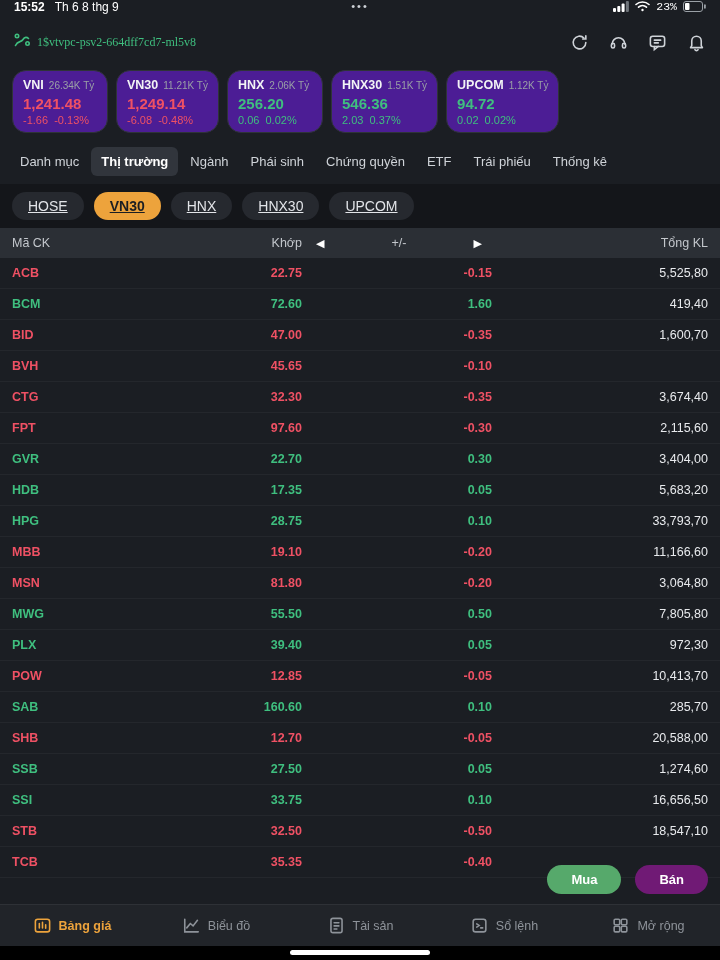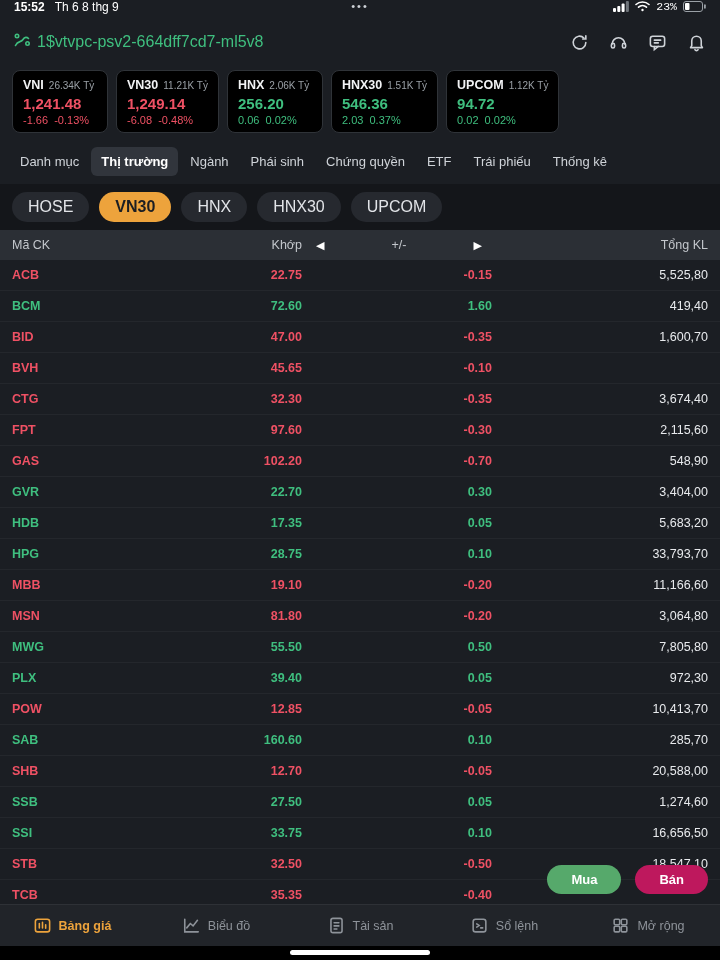--- a/index.html
+++ b/index.html
@@ -11,61 +11,61 @@
   .sb-left { display:flex; gap:10px; align-items:center; }
   .sb-time { font-weight:bold; }
   .sb-dots { position:absolute; left:50%; transform:translateX(-50%); color:#cfd3d8; letter-spacing:2px; font-size:11px; }
   .sb-right { display:flex; gap:6px; align-items:center; }
   .sb-right svg { display:block; }
   .sb-batt-text { font-size:11.5px;font-family:Liberation Mono, monospace; }
 
   
   .topbar { height:40px; display:flex; align-items:center; justify-content:space-between; padding:0 14px; }
   .tb-left { display:flex; align-items:center; gap:7px; }
-  .session-id { color:var(--up); font-size:16px; }
+  .session-id { color:var(--up); font-size:12px;font-family:Liberation Serif, serif; }
   .tb-icons { display:flex; gap:20px; align-items:center; }
   .tb-icons svg { display:block; cursor:pointer; }
 
   
   .index-cards { display:flex; gap:8px; padding:8px 12px 12px; }
-  .index-card { background:#000000; border:1px solid #2f3338; border-radius:8px; padding:7px 10px 6px; min-width:96px; }
+  .index-card { background:#4c1d95; border:1px solid #2f3338; border-radius:14px; padding:7px 10px 6px; min-width:96px; }
   .card-top { display:flex; align-items:baseline; gap:5px; white-space:nowrap; }
   .card-name { font-size:12.5px; font-weight:bold; color:#f2f3f5; }
   .card-turnover { font-size:10px; color:#9aa0a6; }
   .card-value { font-size:15px; font-weight:bold; margin:3px 0 2px; }
   .card-change { font-size:11px; white-space:pre; }
   .up { color:var(--up); }
   .down { color:var(--down); }
 
   
   .tabs { display:flex; align-items:center; gap:2px; padding:2px 10px 8px; font-size:13px; color:#cfd3d8; }
   .tab { padding:7px 10px; border-radius:6px; cursor:pointer; white-space:nowrap; }
   .tab.active { background:#31353c; color:#fff; font-weight:bold; }
 
   
   .filters { background:#14161a; padding:8px 12px; display:flex; gap:10px; }
-  .pill { background:#26292f; color:#e2e4e8; border-radius:15px; padding:6px 16px; font-size:16px; cursor:pointer; }
+  .pill { background:#26292f; color:#e2e4e8; border-radius:15px; padding:6px 16px; font-size:14px; cursor:pointer;text-decoration:underline; }
   .pill.active { background:var(--accent); color:#1b1e23; font-weight:bold; }
 
   
   .thead, .trow { display:grid; grid-template-columns:100px 190px 190px 1fr; align-items:center; padding:0 12px; }
   .thead { background:#2b2f35; height:30px; font-size:12.5px; color:#c3c7cc; }
   .th-r { text-align:right; }
   .th-pager { display:flex; align-items:center; justify-content:space-between; padding:0 10px 0 14px; }
   .pager-arrow { color:#fff; font-size:11px; cursor:pointer; }
   .trow { height:31px; border-bottom:1px solid #24272c; font-size:12.5px; background:#1b1e23; }
   .c-sym { font-weight:bold; }
   .c-num { text-align:right;font-weight:bold; }
   .c-vol { text-align:right; color:#e8eaed; }
 
   
   .float-actions { position:absolute; right:12px; bottom:66px; display:flex; gap:14px; }
   .act-btn { border:none; border-radius:16px; padding:7px 24px; font-size:13px; font-weight:bold; color:#fff; cursor:pointer; }
   .btn-buy { background:#56a96b; }
-  .btn-sell { background:#be185d; }
+  .btn-sell { background:#701a75; }
 
   
   .bottom-nav { position:absolute; left:0; right:0; bottom:14px; height:42px; background:#212429; border-top:1px solid #2e3136; display:flex; }
   .nav-item { flex:1; display:flex; align-items:center; justify-content:center; gap:7px; font-size:12.5px; color:#8e939a; cursor:pointer; }
   .nav-item svg { display:block; }
   .nav-item.active { color:var(--accent); font-weight:bold; }
 
   .home-bar { position:absolute; left:0; right:0; bottom:0; height:14px; background:#000; }
   .home-indicator { width:140px; height:5px; border-radius:3px; background:#fff; margin:4px auto 0; }
 </style>
@@ -251,26 +251,20 @@
         <span class="c-num down">-0.35</span>
         <span class="c-vol">3,674,40</span>
       </div>
       <div class="trow">
         <span class="c-sym down">FPT</span>
         <span class="c-num down">97.60</span>
         <span class="c-num down">-0.30</span>
         <span class="c-vol">2,115,60</span>
       </div>
       <div class="trow">
-        <span class="c-sym down">GAS</span>
-        <span class="c-num down">102.20</span>
-        <span class="c-num down">-0.70</span>
-        <span class="c-vol">548,90</span>
-      </div>
-      <div class="trow">
         <span class="c-sym up">GVR</span>
         <span class="c-num up">22.70</span>
         <span class="c-num up">0.30</span>
         <span class="c-vol">3,404,00</span>
       </div>
       <div class="trow">
         <span class="c-sym up">HDB</span>
         <span class="c-num up">17.35</span>
         <span class="c-num up">0.05</span>
         <span class="c-vol">5,683,20</span>

